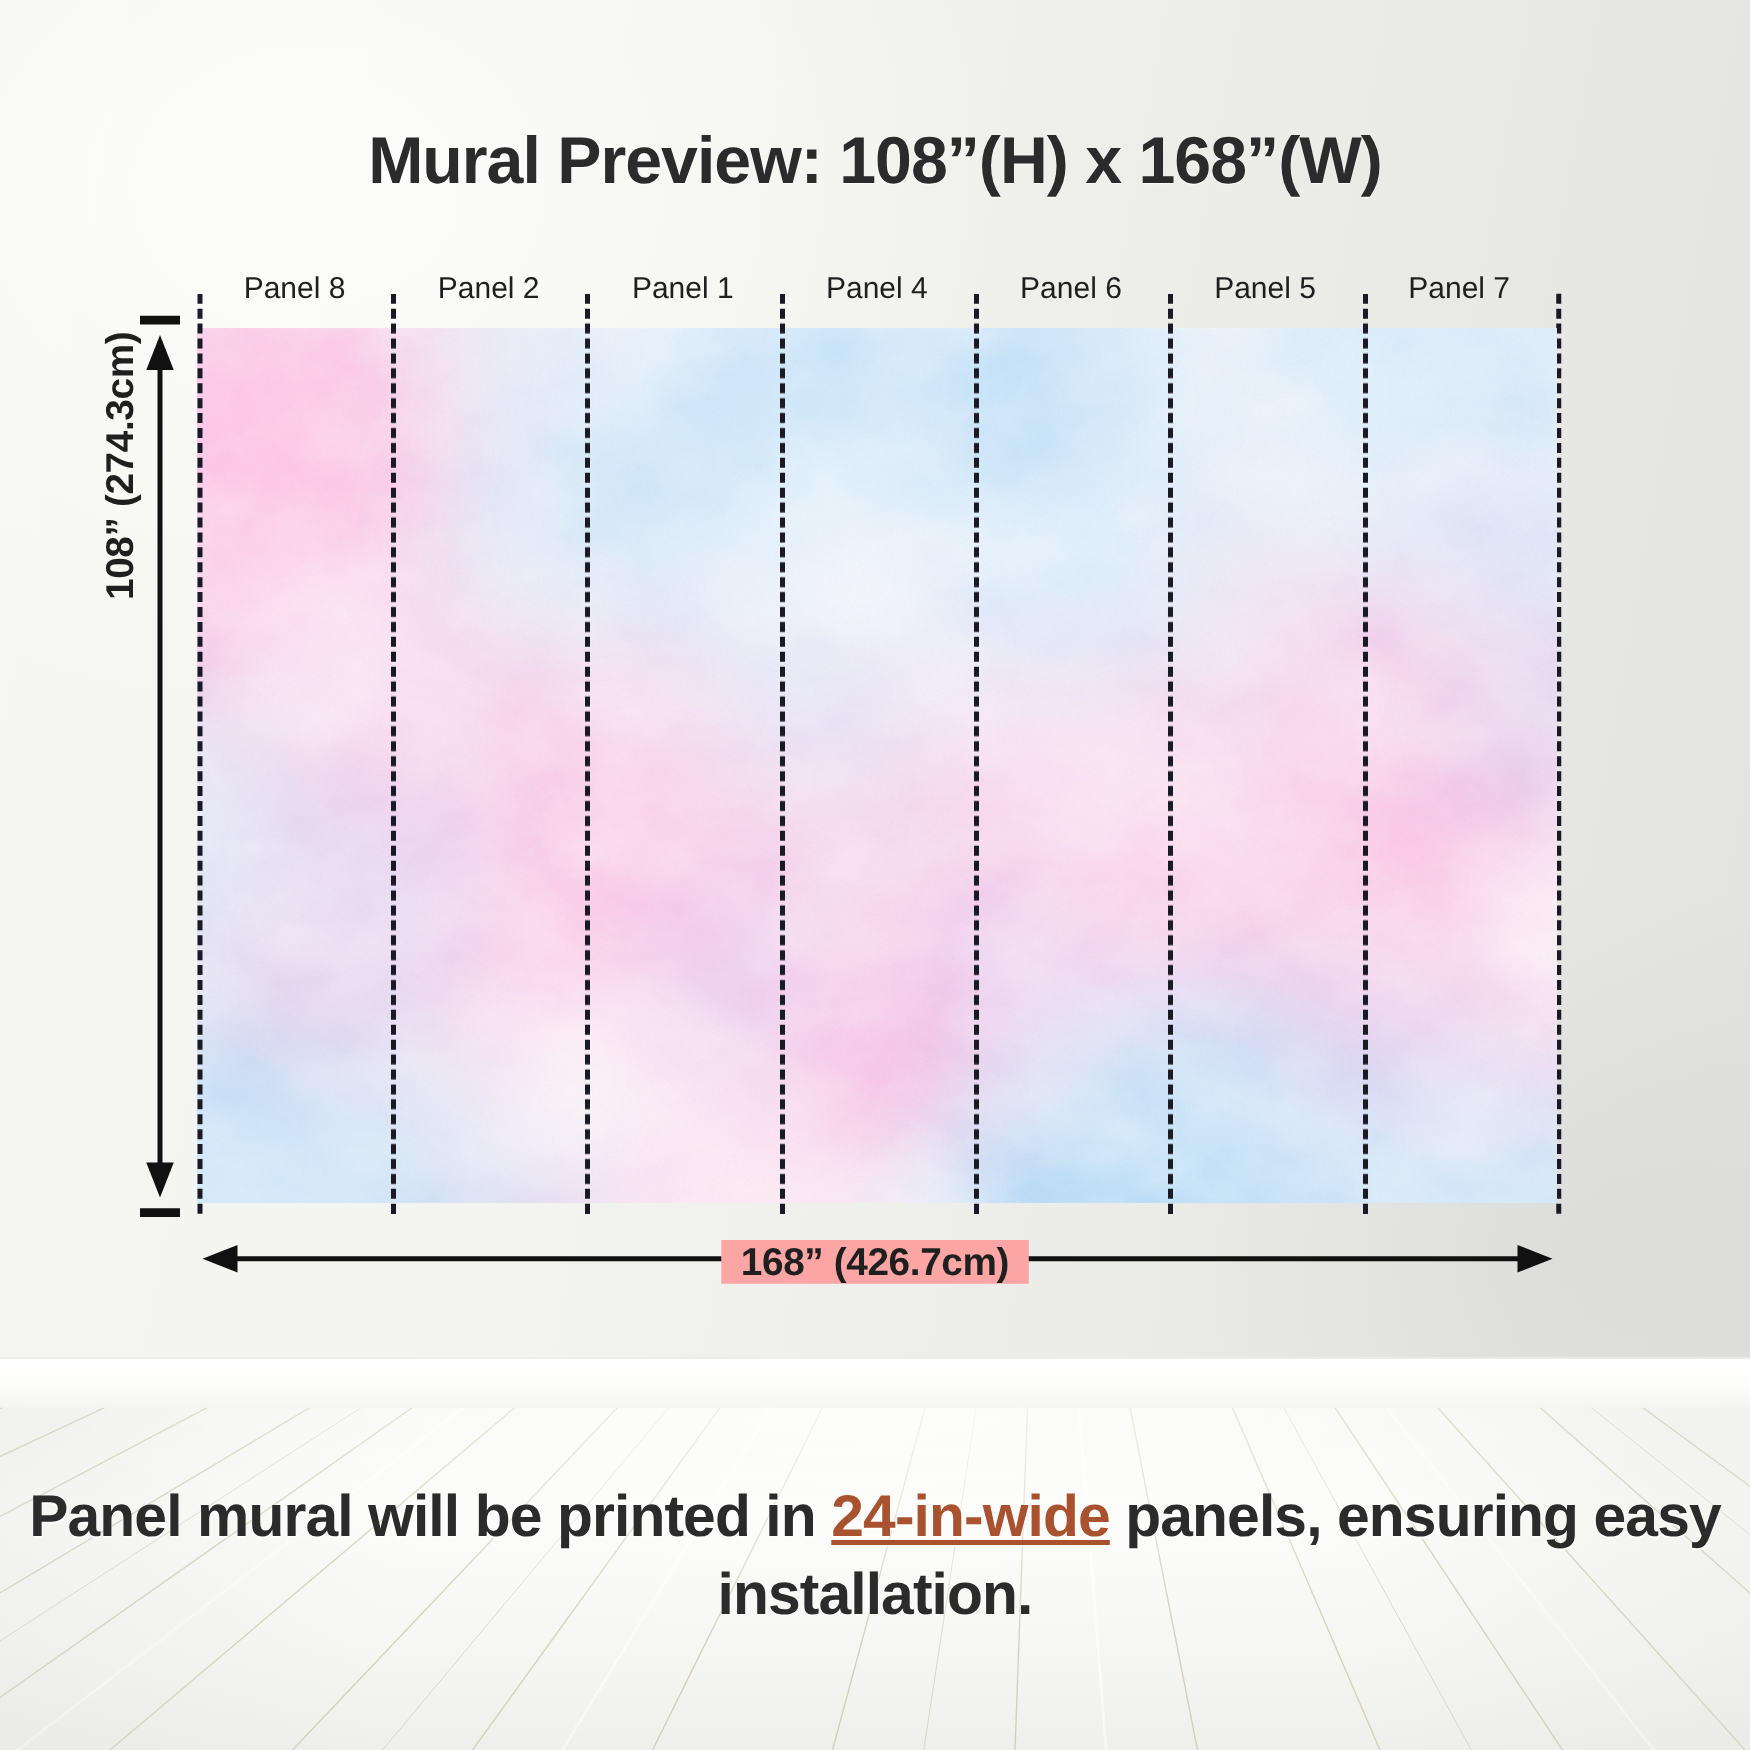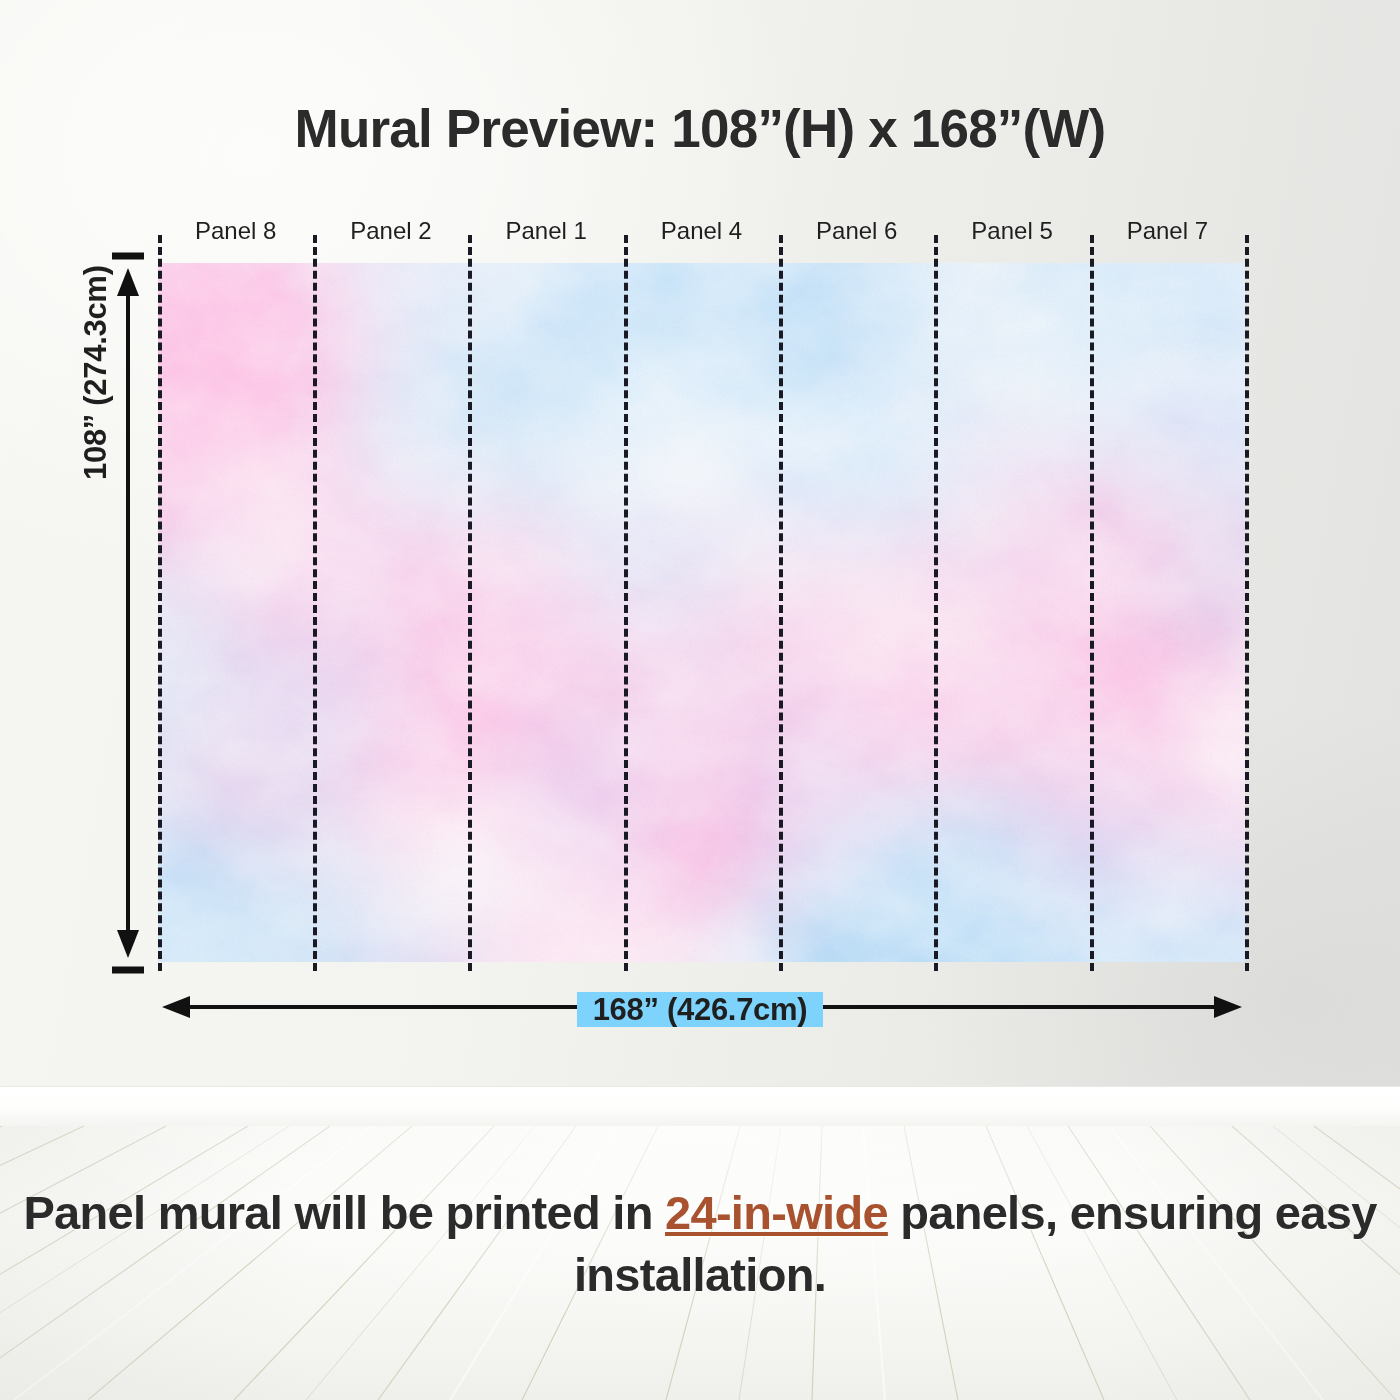--- a/index.html
+++ b/index.html
@@ -163,21 +163,21 @@
     top: 992px;
     width: 1400px;
     text-align: center;
     font-size: 31px;
     font-weight: 700;
     color: #1f1f1f;
     letter-spacing: -0.3px;
     pointer-events: none;
   }
   #h-label span {
-    background: #7dd3fc;
+    background: #fca5a5;
     padding: 0 16px;
   }
 
   
   #caption {
     position: absolute;
     left: 0;
     top: 1182px;
     width: 1400px;
     text-align: center;

